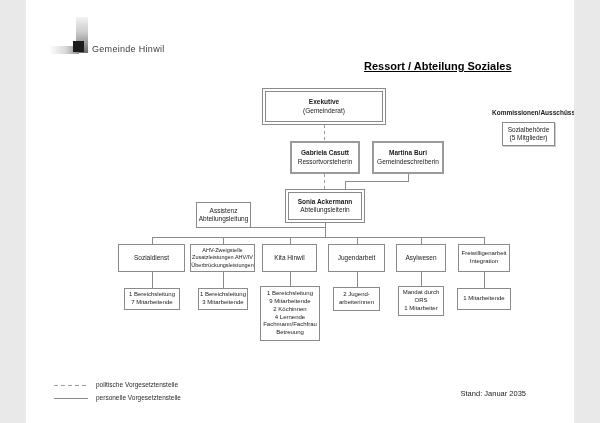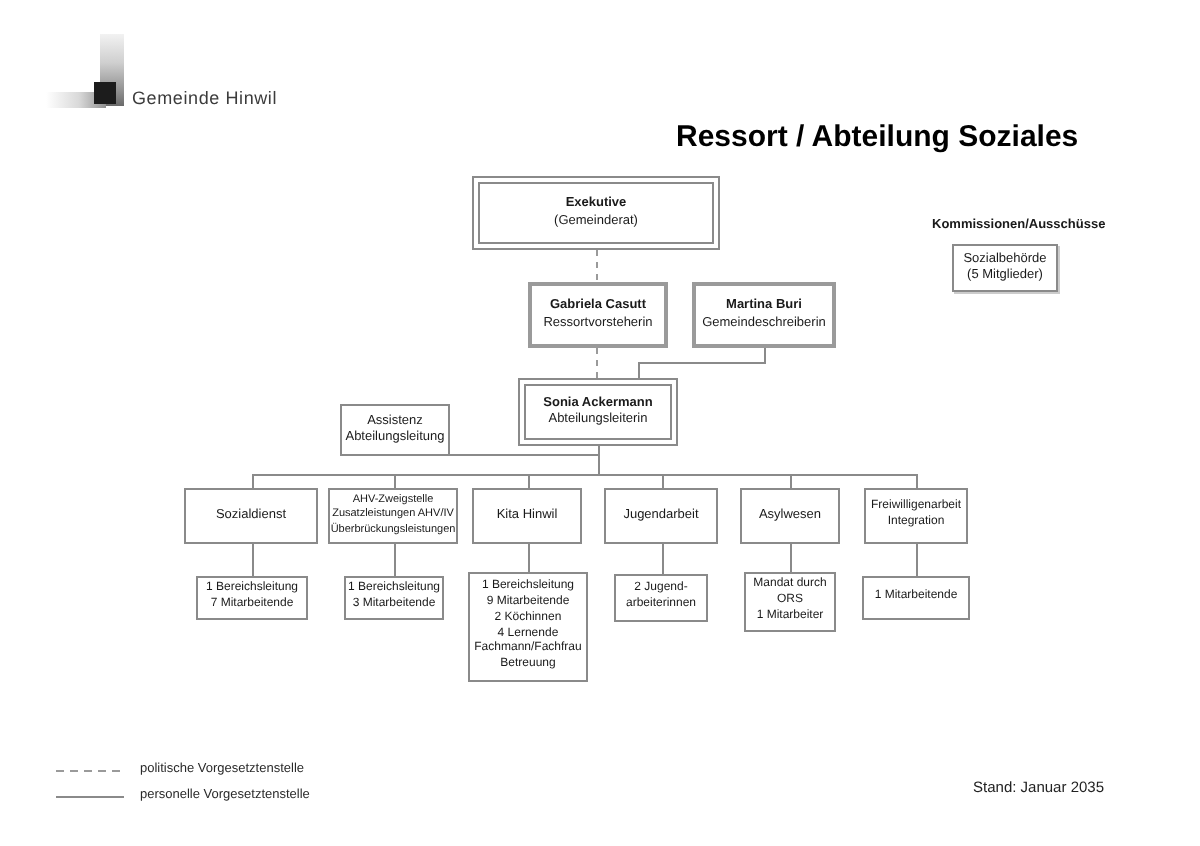--- a/index.html
+++ b/index.html
@@ -1,31 +1,31 @@
 <!DOCTYPE html>
 <html><head>
 <meta charset="utf-8">
 <style>
   html,body { margin:0; padding:0; background:#e9e9e9; }
   .page {
-    position:relative; width:600px; height:423px; background:#ffffff;
+    position:relative; width:548px; height:423px; background:#ffffff;
     font-family:"Liberation Sans", sans-serif; color:#1a1a1a; overflow:hidden;
     margin:0 auto;
   }
 
   
   .logo-vbar { position:absolute; left:50px; top:17px; width:12px; height:36px;
     background:linear-gradient(to bottom,#f2f2f2 0%,#cfcfcf 40%,#8f8f8f 80%,#6a6a6a 100%); }
   .logo-hbar { position:absolute; left:23px; top:46px; width:30px; height:8px;
     background:linear-gradient(to right,#ffffff 0%,#d9d9d9 55%,#8f8f8f 100%); }
   .logo-square { position:absolute; left:47px; top:41px; width:11px; height:11px; background:#1c1c1c; }
   .logo-text { position:absolute; left:66px; top:44px; font-size:9px; color:#3c3c3c; letter-spacing:0.3px; }
 
   
-  .title { position:absolute; left:338px; top:60px; font-size:15px; font-weight:bold; color:#000; }
+  .title { position:absolute; left:338px; top:60px; font-size:11px; font-weight:bold; color:#000;text-decoration:underline; }
   .stand { position:absolute; right:48px; top:389px; font-size:7.5px; color:#222; }
 
   
   .box { position:absolute; background:#fff; border:1px solid #8a8a8a; box-sizing:border-box;
     display:flex; flex-direction:column; align-items:center; justify-content:center;
     text-align:center; font-size:6.5px; line-height:1.3; color:#1a1a1a; }
   .box .b { font-weight:bold; }
   .double { box-shadow: inset 0 0 0 2px #ffffff, inset 0 0 0 3px #8a8a8a; }
   .thick  { border:2px solid #9a9a9a; }
   .pre { white-space:pre-line; }

